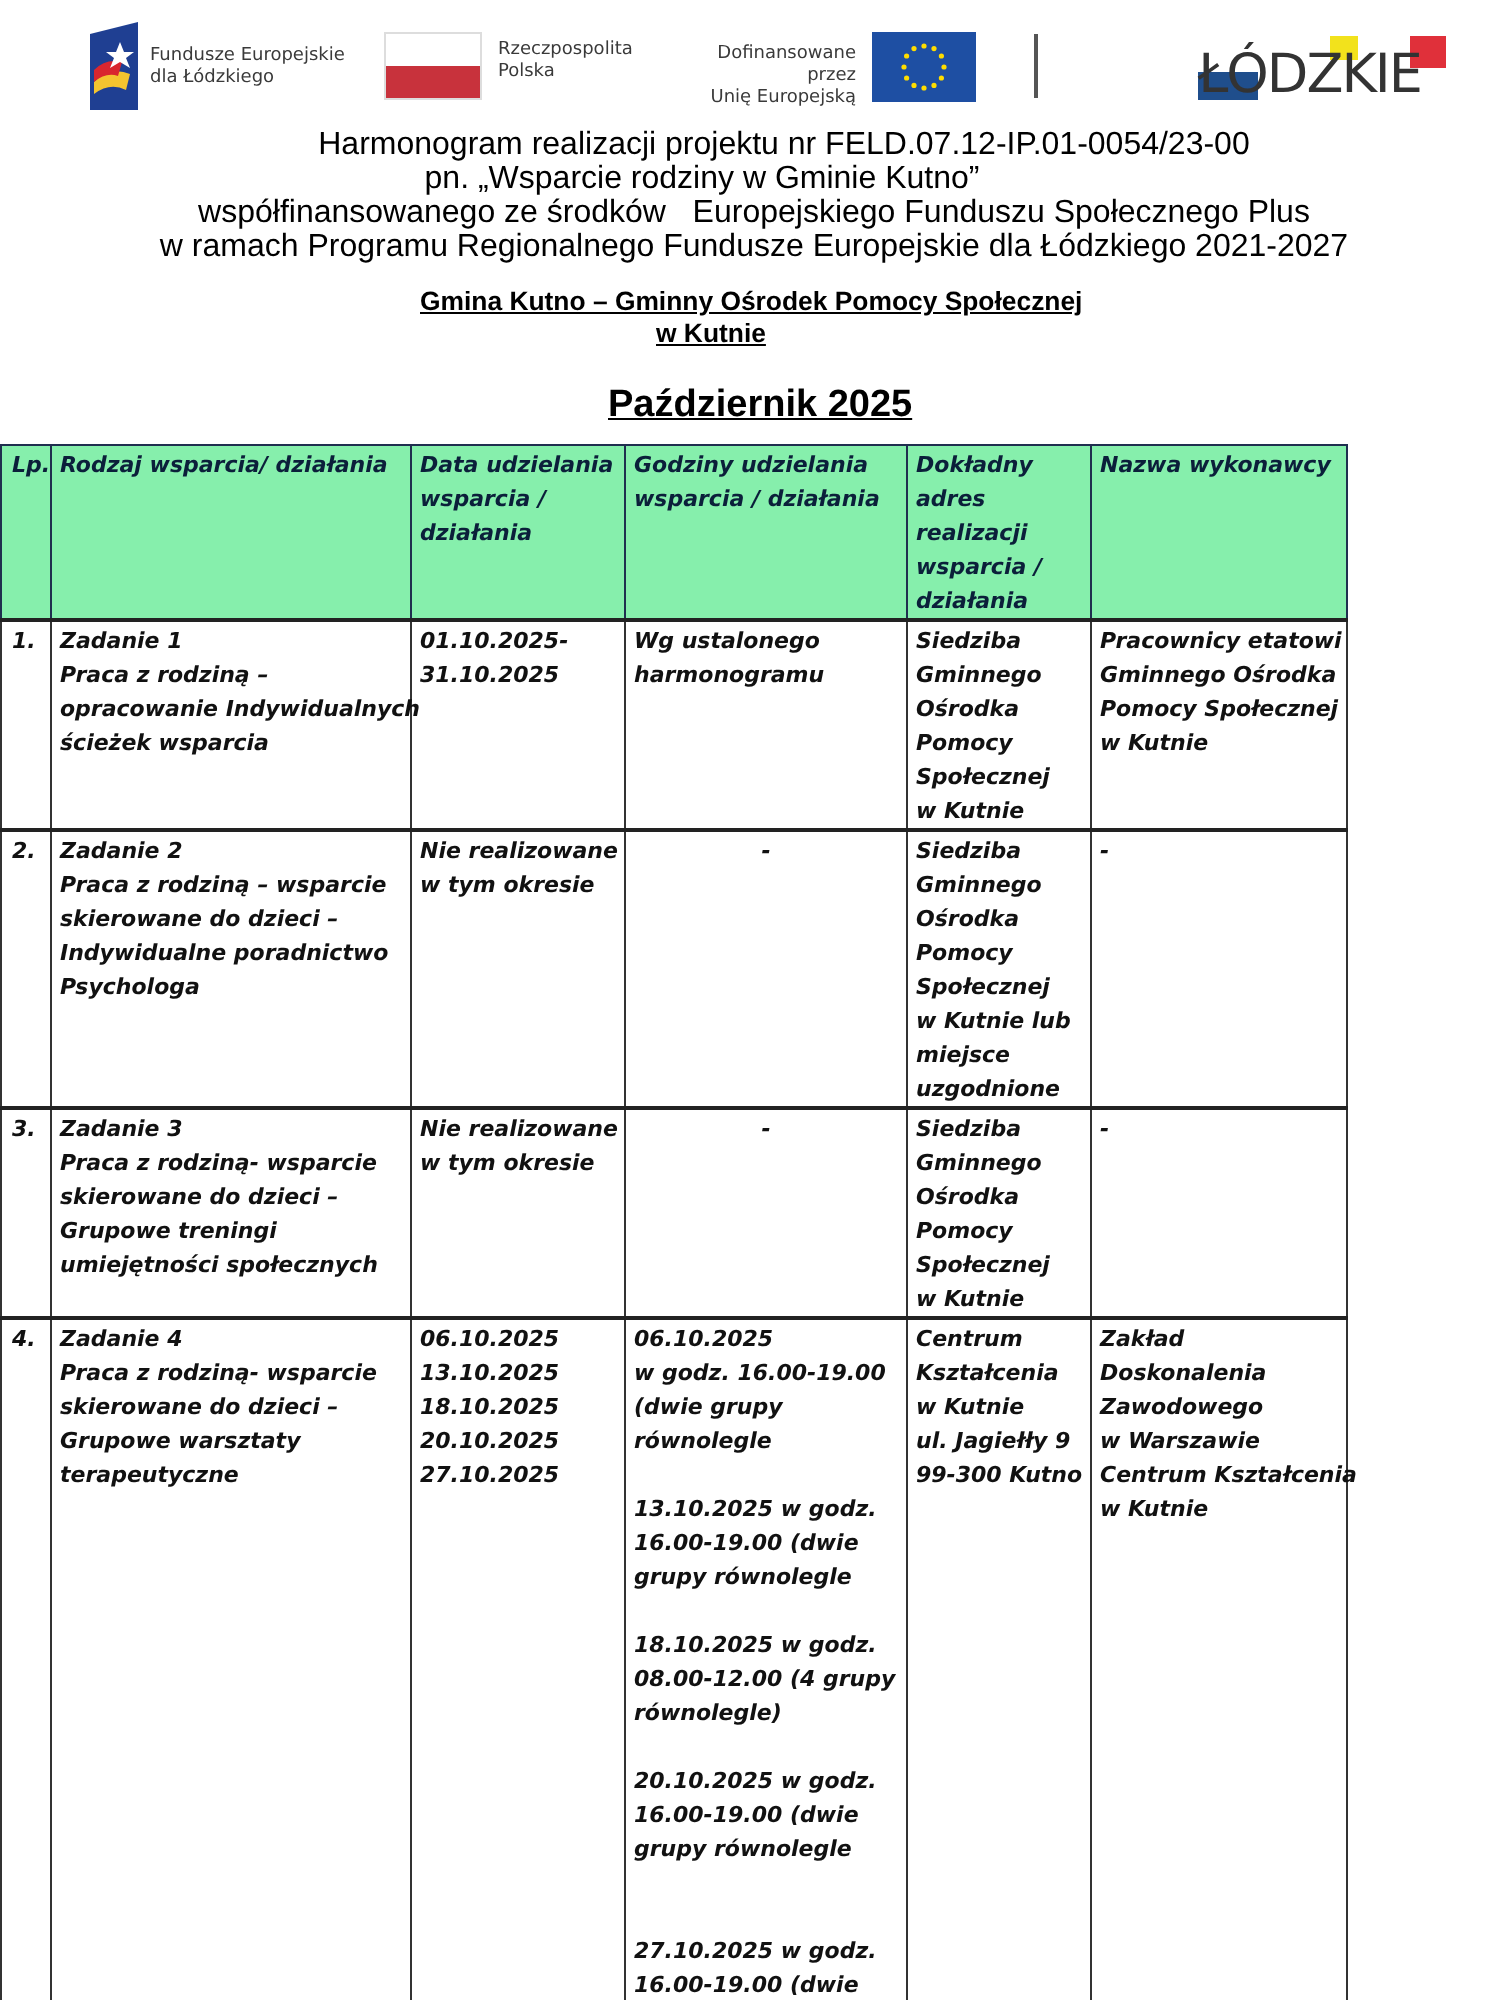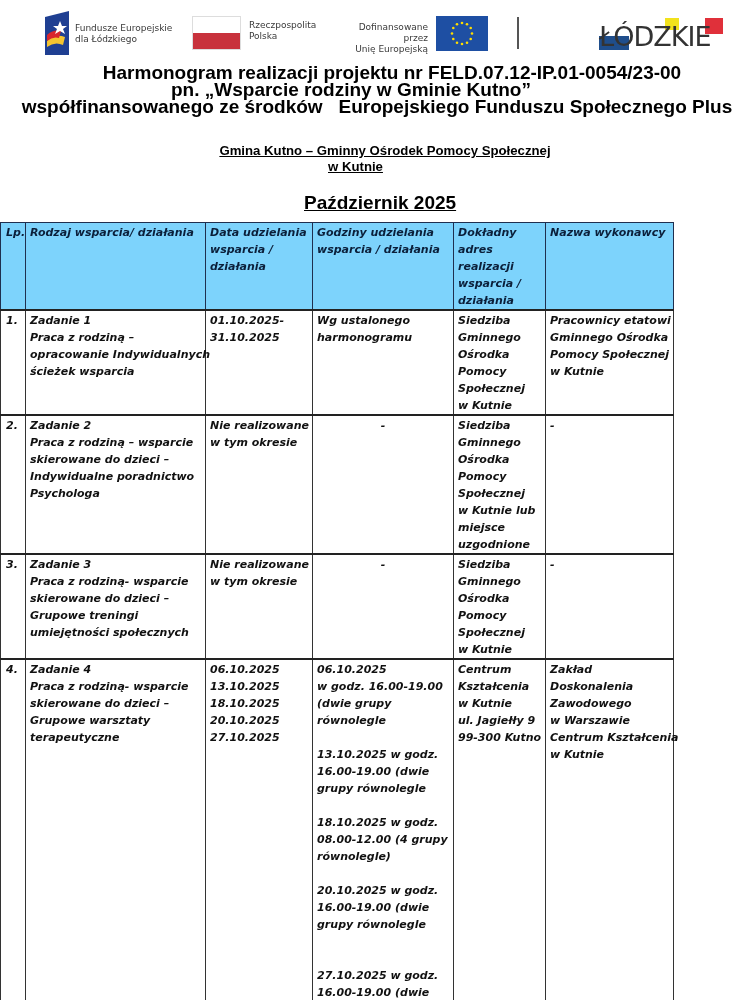--- a/index.html
+++ b/index.html
@@ -17,36 +17,36 @@
   .pl-flag .white { height: 50%; background: #fff; }
   .pl-flag .red { height: 50%; background: #c8323c; }
   .pl-text { left: 57px; top: 4px; }
   .eu-logo { left: 335px; top: 16px; width: 155px; height: 36px; }
   .eu-text { left: 0; top: 6px; text-align: right; width: 93px; }
   .eu-flag { position: absolute; left: 101px; top: 0; width: 52px; height: 35px; background: #1e4fa3; }
   .divider-v { position: absolute; left: 517px; top: 17px; width: 2px; height: 32px; background: #555; }
   .lodz-logo { left: 549px; top: 14px; width: 130px; height: 38px; margin-left: 48px; }
 
   
-  .title-block { position: absolute; left: 0; top: 64px; width: 754px; text-align: center; font-weight: bold; font-size: 19px; line-height: 17px; }
+  .title-block { position: absolute; left: 0; top: 64px; width: 754px; text-align: center; font-weight: normal; font-size: 16px; line-height: 17px; }
   .t-line { display: block; white-space: pre; }
   .t1 { padding-left: 30px; }
   .t2 { padding-left: 0px; margin-left: -52px; }
   .t3 { padding-left: 0; }
   .t4 { padding-left: 0; }
   .sub-block { position: absolute; left: 210px; top: 143px; width: 350px; font-weight: bold; font-size: 13.2px; line-height: 16px; }
   .u { text-decoration: underline; }
-  .sub1 { display: block; text-align: center; }
+  .sub1 { display: block; text-align: left; }
   .sub2 { display: block; text-align: left; padding-left: 118px; }
   .month { position: absolute; left: 304px; top: 192px; font-weight: bold; font-size: 19px; text-decoration: underline; }
 
   
   table.sched { position: absolute; left: 0; top: 222px; border-collapse: collapse; table-layout: fixed; width: 673px; font-family: "DejaVu Sans", sans-serif; font-style: italic; font-weight: bold; font-size: 11px; line-height: 17px; }
   table.sched th, table.sched td { border: 1px solid #333; vertical-align: top; padding: 1px 4px 0 4px; text-align: left; }
-  table.sched thead th { background: #7dd3fc; font-weight: bold; color: #0b1f3a; border-color: #1f2f4f; border-width: 1.5px; height: 81px; }
+  table.sched thead th { background: #86efac; font-weight: bold; color: #0b1f3a; border-color: #1f2f4f; border-width: 1.5px; height: 81px; }
   table.sched tbody td { background: #fff; color: #111; }
   table.sched tbody tr.r1 td { height: 98px; }
   table.sched tbody tr.r2 td { height: 135px; }
   table.sched tbody tr.r3 td { height: 98px; }
   table.sched tbody tr.r4 td { height: 352px; }
   tbody tr { border-top: 2px solid #222; }
   .center { text-align: center !important; }
   .cell-line { display: block; white-space: nowrap; }
   .gap { display: block; height: 17px; }
   .gap2 { display: block; height: 34px; }
@@ -113,20 +113,21 @@
       <rect x="108" y="4" width="18" height="16" fill="#e0303a"></rect>
       <text x="2" y="32" font-family="DejaVu Sans, sans-serif" font-size="27" fill="#333" letter-spacing="-1">ŁÓDZKIE</text>
     </svg>
   </div>
 </div>
 
 <div class="title-block">
   <span class="t-line t1">Harmonogram realizacji projektu nr FELD.07.12-IP.01-0054/23-00</span>
   <span class="t-line t2">pn. „Wsparcie rodziny w Gminie Kutno”</span>
   <span class="t-line t3">współfinansowanego ze środków   Europejskiego Funduszu Społecznego Plus</span>
+  <span class="t-line t4">w ramach Programu Regionalnego Fundusze Europejskie dla Łódzkiego 2021-2027</span>
 </div>
 
 <div class="sub-block">
   <span class="sub1 u">Gmina Kutno – Gminny Ośrodek Pomocy Społecznej</span>
   <span class="sub2"><span class="u">w Kutnie</span></span>
 </div>
 
 <div class="month">Październik  2025</div>
 
 <table class="sched">

